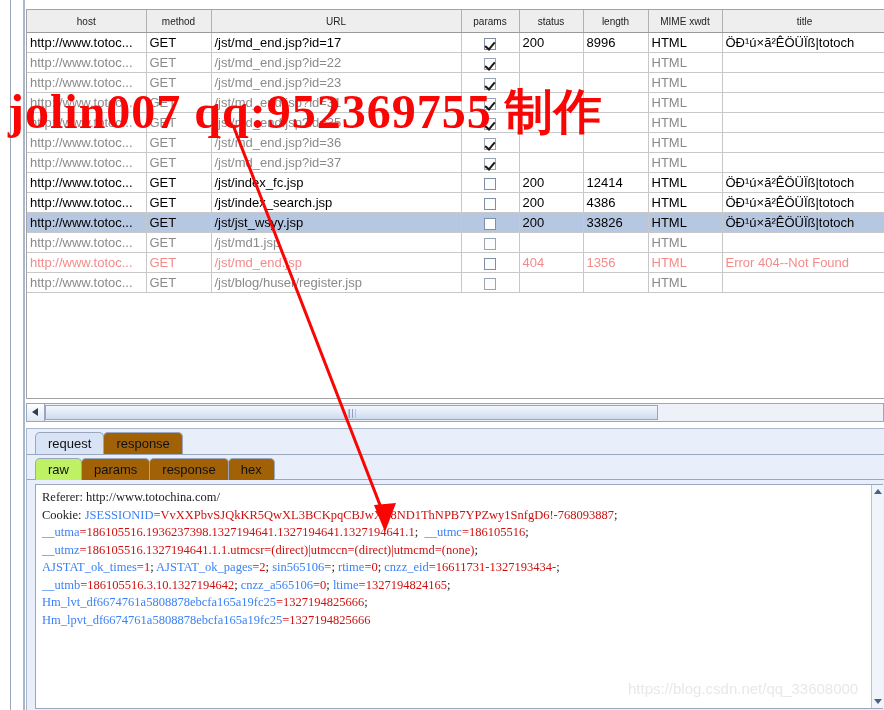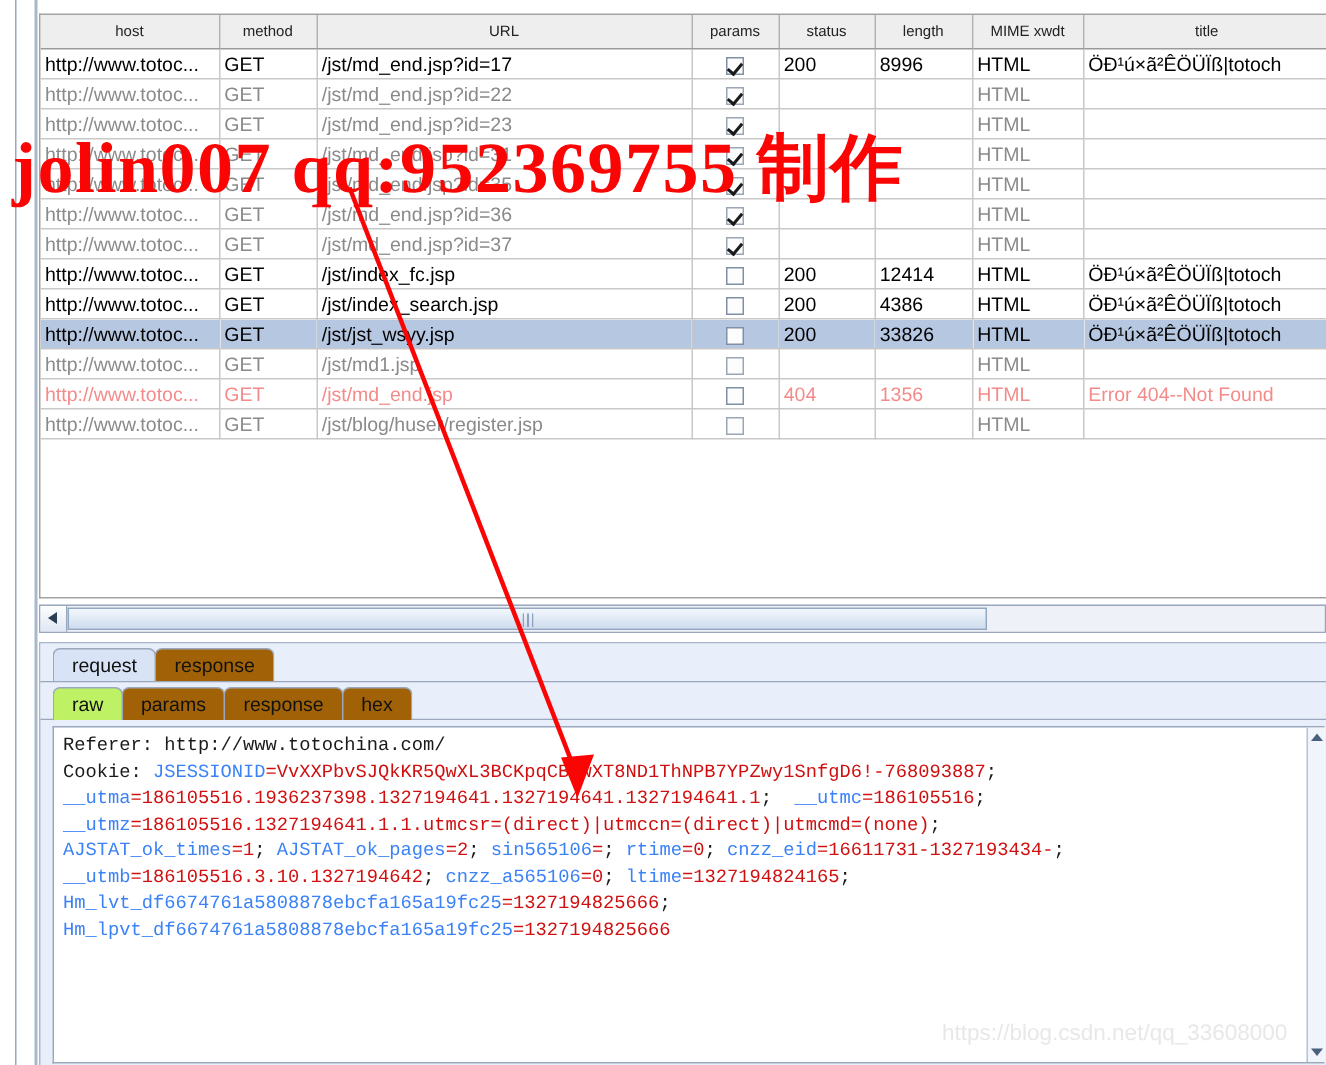--- a/index.html
+++ b/index.html
@@ -219,21 +219,21 @@
     border-left: 4px solid transparent;
     border-right: 4px solid transparent;
     border-bottom: 5px solid #49617f; }
   .code-scroll .dn { bottom: 4px;
     border-left: 4px solid transparent;
     border-right: 4px solid transparent;
     border-top: 5px solid #49617f; }
 
   .code {
     padding: 4px 6px;
-    font-family: Liberation Mono, monospace;
+    font-family: Liberation Serif, serif;
     font-size: 12.5px;
     line-height: 17.5px;
     white-space: pre;
     color: #1a1a1a;
   }
   .k { color: #3b82f6; }
   .v { color: #d01010; }
 
   
   .wm-red {

